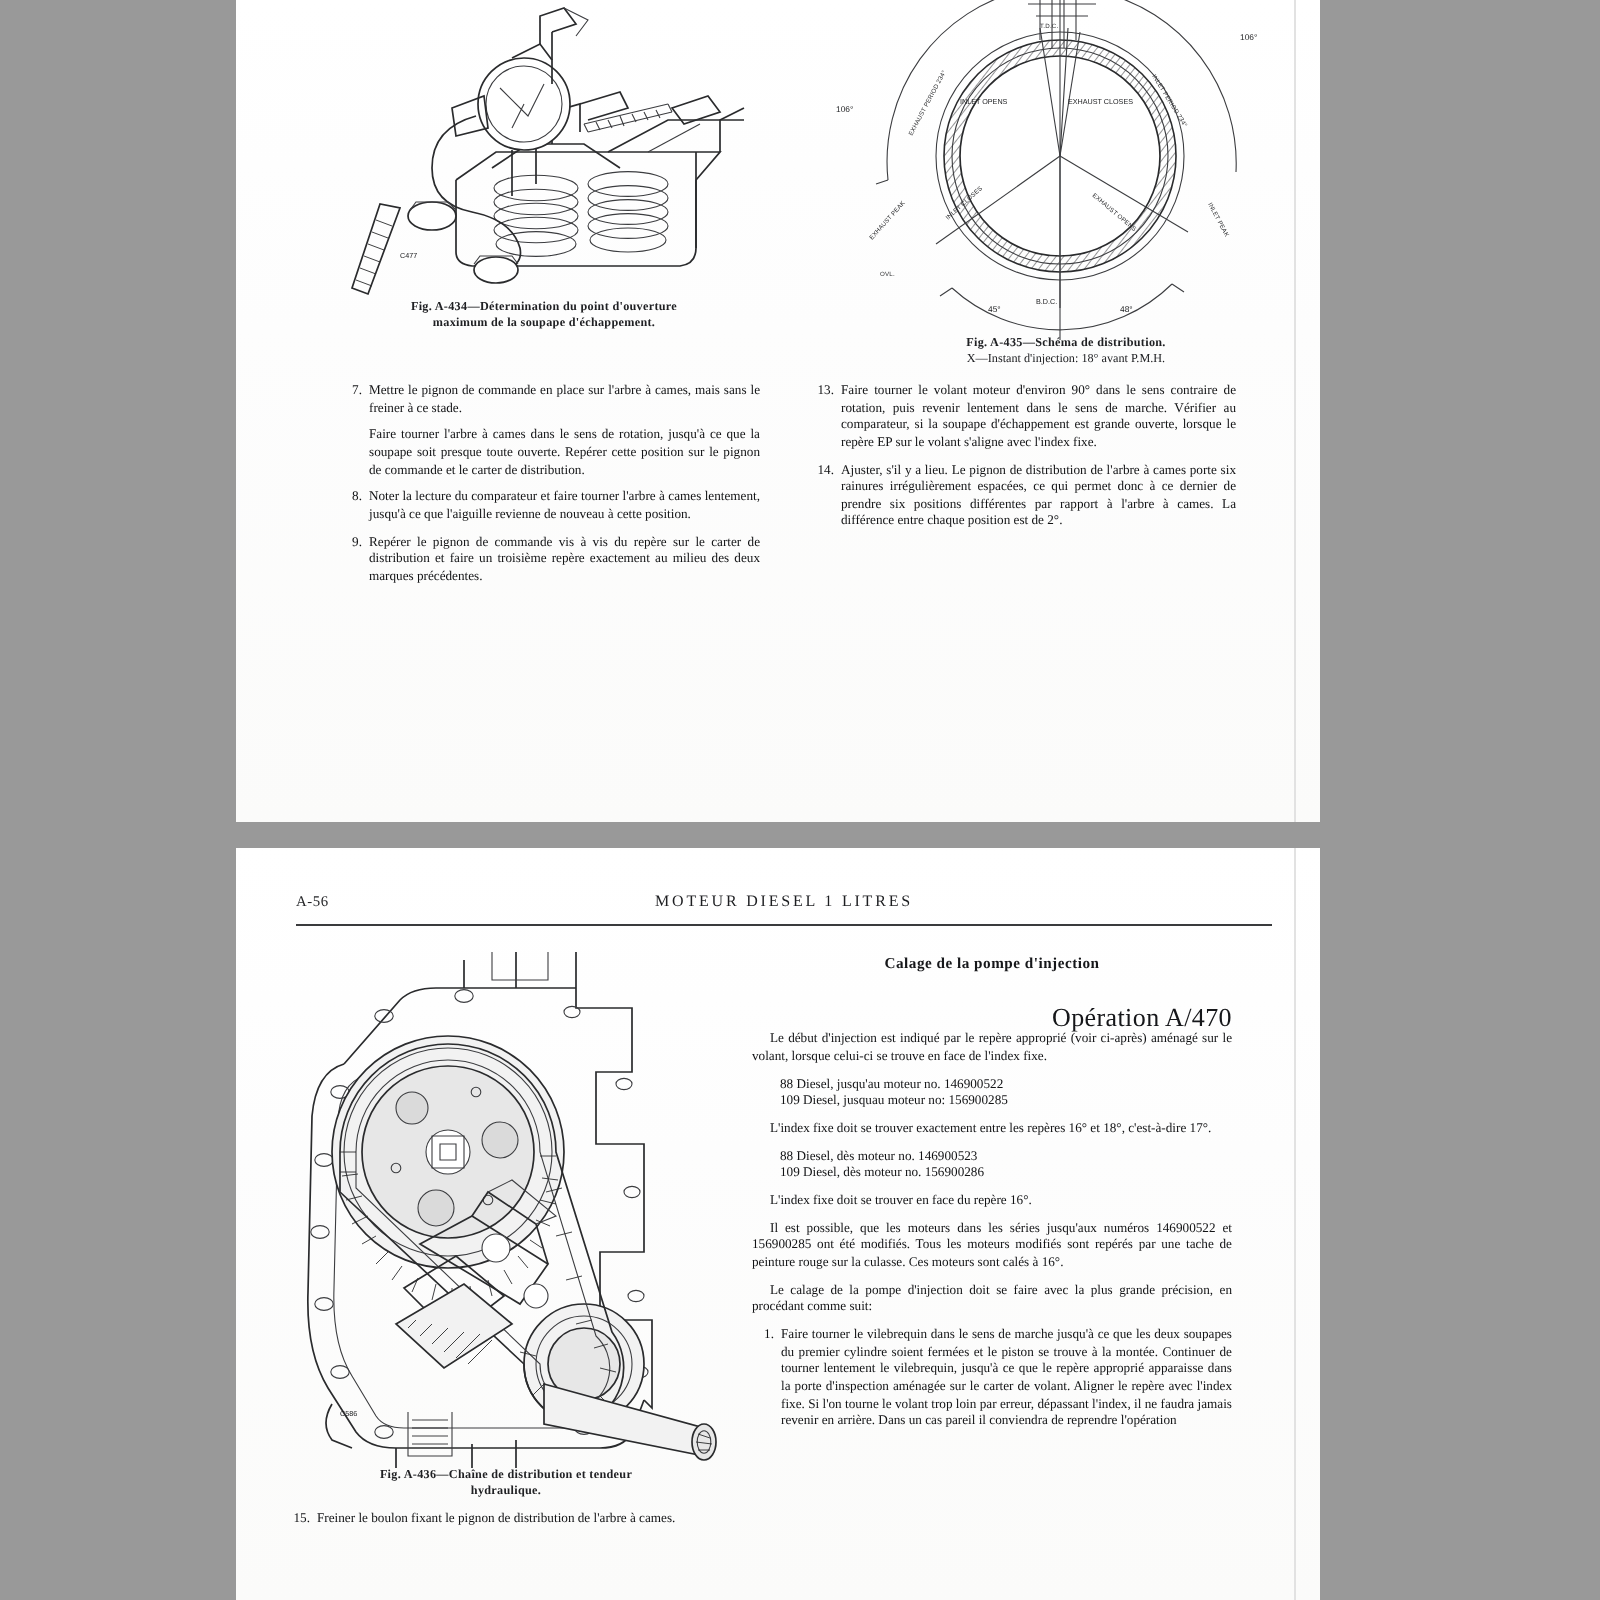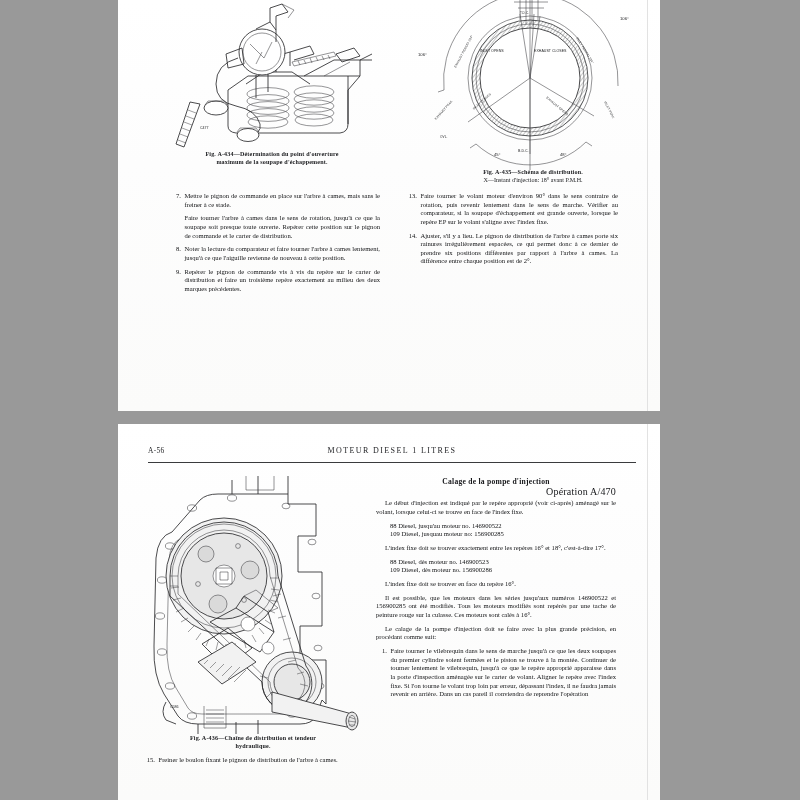--- a/index.html
+++ b/index.html
@@ -37,22 +37,22 @@
   .num-item .n{width:11px;flex:0 0 11px;text-align:right;padding-right:3.5px;}
   .num-item .t{flex:1;}
   .para{margin-bottom:5.2px;}
   .indent{text-indent:9px;}
 
   .hdr-row{position:absolute;left:30px;right:24px;top:22px;height:14px;}
   .hdr-folio{position:absolute;left:0;top:0;font-size:7.4px;letter-spacing:.3px;color:#232427;}
   .hdr-title{position:absolute;left:0;right:0;top:0;text-align:center;font-size:8px;letter-spacing:1.4px;color:#1d1e21;}
   .hdr-rule{position:absolute;left:30px;right:24px;top:38px;height:1.3px;background:#3a3b3d;}
 
-  .sec-title{font-size:7.6px;font-weight:bold;text-align:center;letter-spacing:.25px;margin-bottom:1px;color:#16171a;}
-  .sec-op{font-size:10px;text-align:right;letter-spacing:.2px;margin-bottom:3px;color:#16171a;}
+  .sec-title{font-size:7.6px;font-weight:bold;text-align:center;letter-spacing:.25px;margin-bottom:18px;color:#16171a;}
+  .sec-op{font-size:13px;text-align:right;letter-spacing:.2px;margin-bottom:3px;color:#16171a;}
   .ml{margin-left:14px;}
 
   
   .art{position:absolute;}
   svg{display:block;overflow:visible;}
   .ln{fill:none;stroke:#2a2b2d;stroke-width:.85;}
   .ln-t{fill:none;stroke:#3c3d40;stroke-width:.55;}
   .ln-h{fill:none;stroke:#2a2b2d;stroke-width:.45;}
   .lbl{font-family:"Liberation Sans", sans-serif;font-size:3.1px;fill:#2c2d2f;letter-spacing:.1px;}
   .lbl-b{font-family:"Liberation Sans", sans-serif;font-size:3.6px;fill:#232426;}

